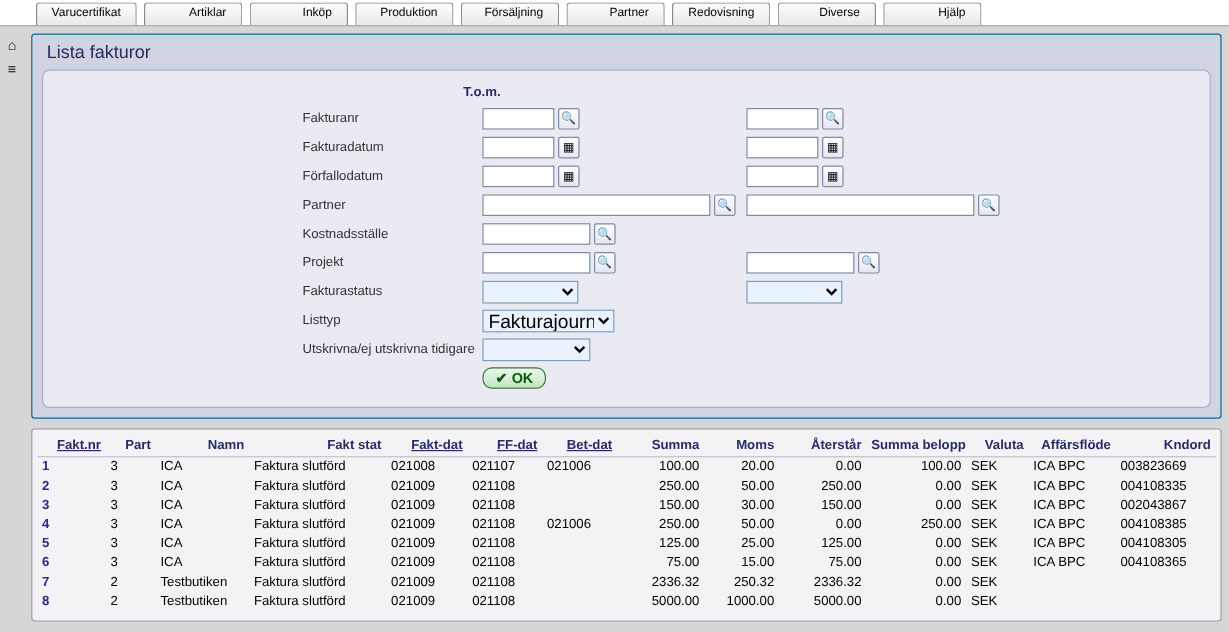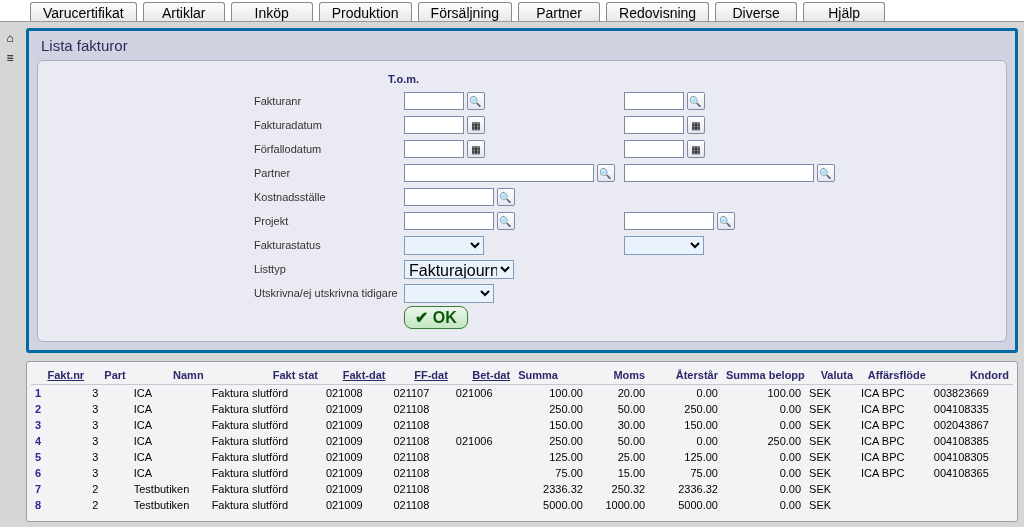--- a/index.html
+++ b/index.html
@@ -24,43 +24,43 @@
     border-bottom: 1px solid #999;
     height: 22px;
   }
   .top-tabs .tab {
     background: linear-gradient(#fdfdfd,#e8e8e8);
     border: 1px solid #8a8a8a;
     border-bottom: none;
     padding: 2px 12px;
     border-radius: 3px 3px 0 0;
     min-width: 82px;
-    text-align: center;
-    font-size: 14px;
+    text-align: right;
+    font-size: 10px;
     cursor: pointer;
   }
   .side-icons {
     position: absolute;
     left: 2px;
     top: 30px;
     width: 20px;
     display: flex;
     flex-direction: column;
     gap: 4px;
   }
   .side-icons span {
     width: 16px; height: 16px;
     display: flex; align-items: center; justify-content: center;
     font-size: 12px;
     cursor: pointer;
   }
   .panel {
     margin: 6px 6px 6px 26px;
     background: #d0d4e2;
-    border: 3px solid #0369a1;
+    border: 1px solid #0369a1;
     border-radius: 3px;
     padding: 4px 8px 8px 8px;
   }
   .panel-title {
     font-size: 15px;
     color: #2b2b5a;
     padding: 2px 0 6px 4px;
   }
   .filter-frame {
     background: #e9eaf2;
@@ -113,21 +113,21 @@
   .sel.w80 { width: 80px; }
   .sel.w110 { width: 110px; }
   .okbtn {
     display: inline-block;
     background: linear-gradient(#eaf6ea,#c4e6c4);
     border: 1px solid #3a7a3a;
     border-radius: 8px;
     padding: 1px 10px;
     color: #0a5a0a;
     font-weight: bold;
-    font-size: 16px;
+    font-size: 12px;
     cursor: pointer;
   }
   .grid {
     margin: 8px 6px 0 26px;
     background: #f3f3f6;
     border: 1px solid #9c9caa;
     border-radius: 3px;
     padding: 4px 4px 8px 4px;
   }
   table.data {
@@ -320,21 +320,21 @@
       </colgroup>
       <thead>
         <tr>
           <th class="alink">Fakt.nr</th>
           <th>Part</th>
           <th>Namn</th>
           <th>Fakt stat</th>
           <th class="alink">Fakt-dat</th>
           <th class="alink">FF-dat</th>
           <th class="alink">Bet-dat</th>
-          <th style="text-align:left">Summa</th>
+          <th style="text-align:right">Summa</th>
           <th style="text-align:right">Moms</th>
           <th style="text-align:right">Återstår</th>
           <th style="text-align:right">Summa belopp</th>
           <th>Valuta</th>
           <th>Affärsflöde</th>
           <th>Kndord</th>
         </tr>
       </thead>
       <tbody id="rows-body">
           <tr>

